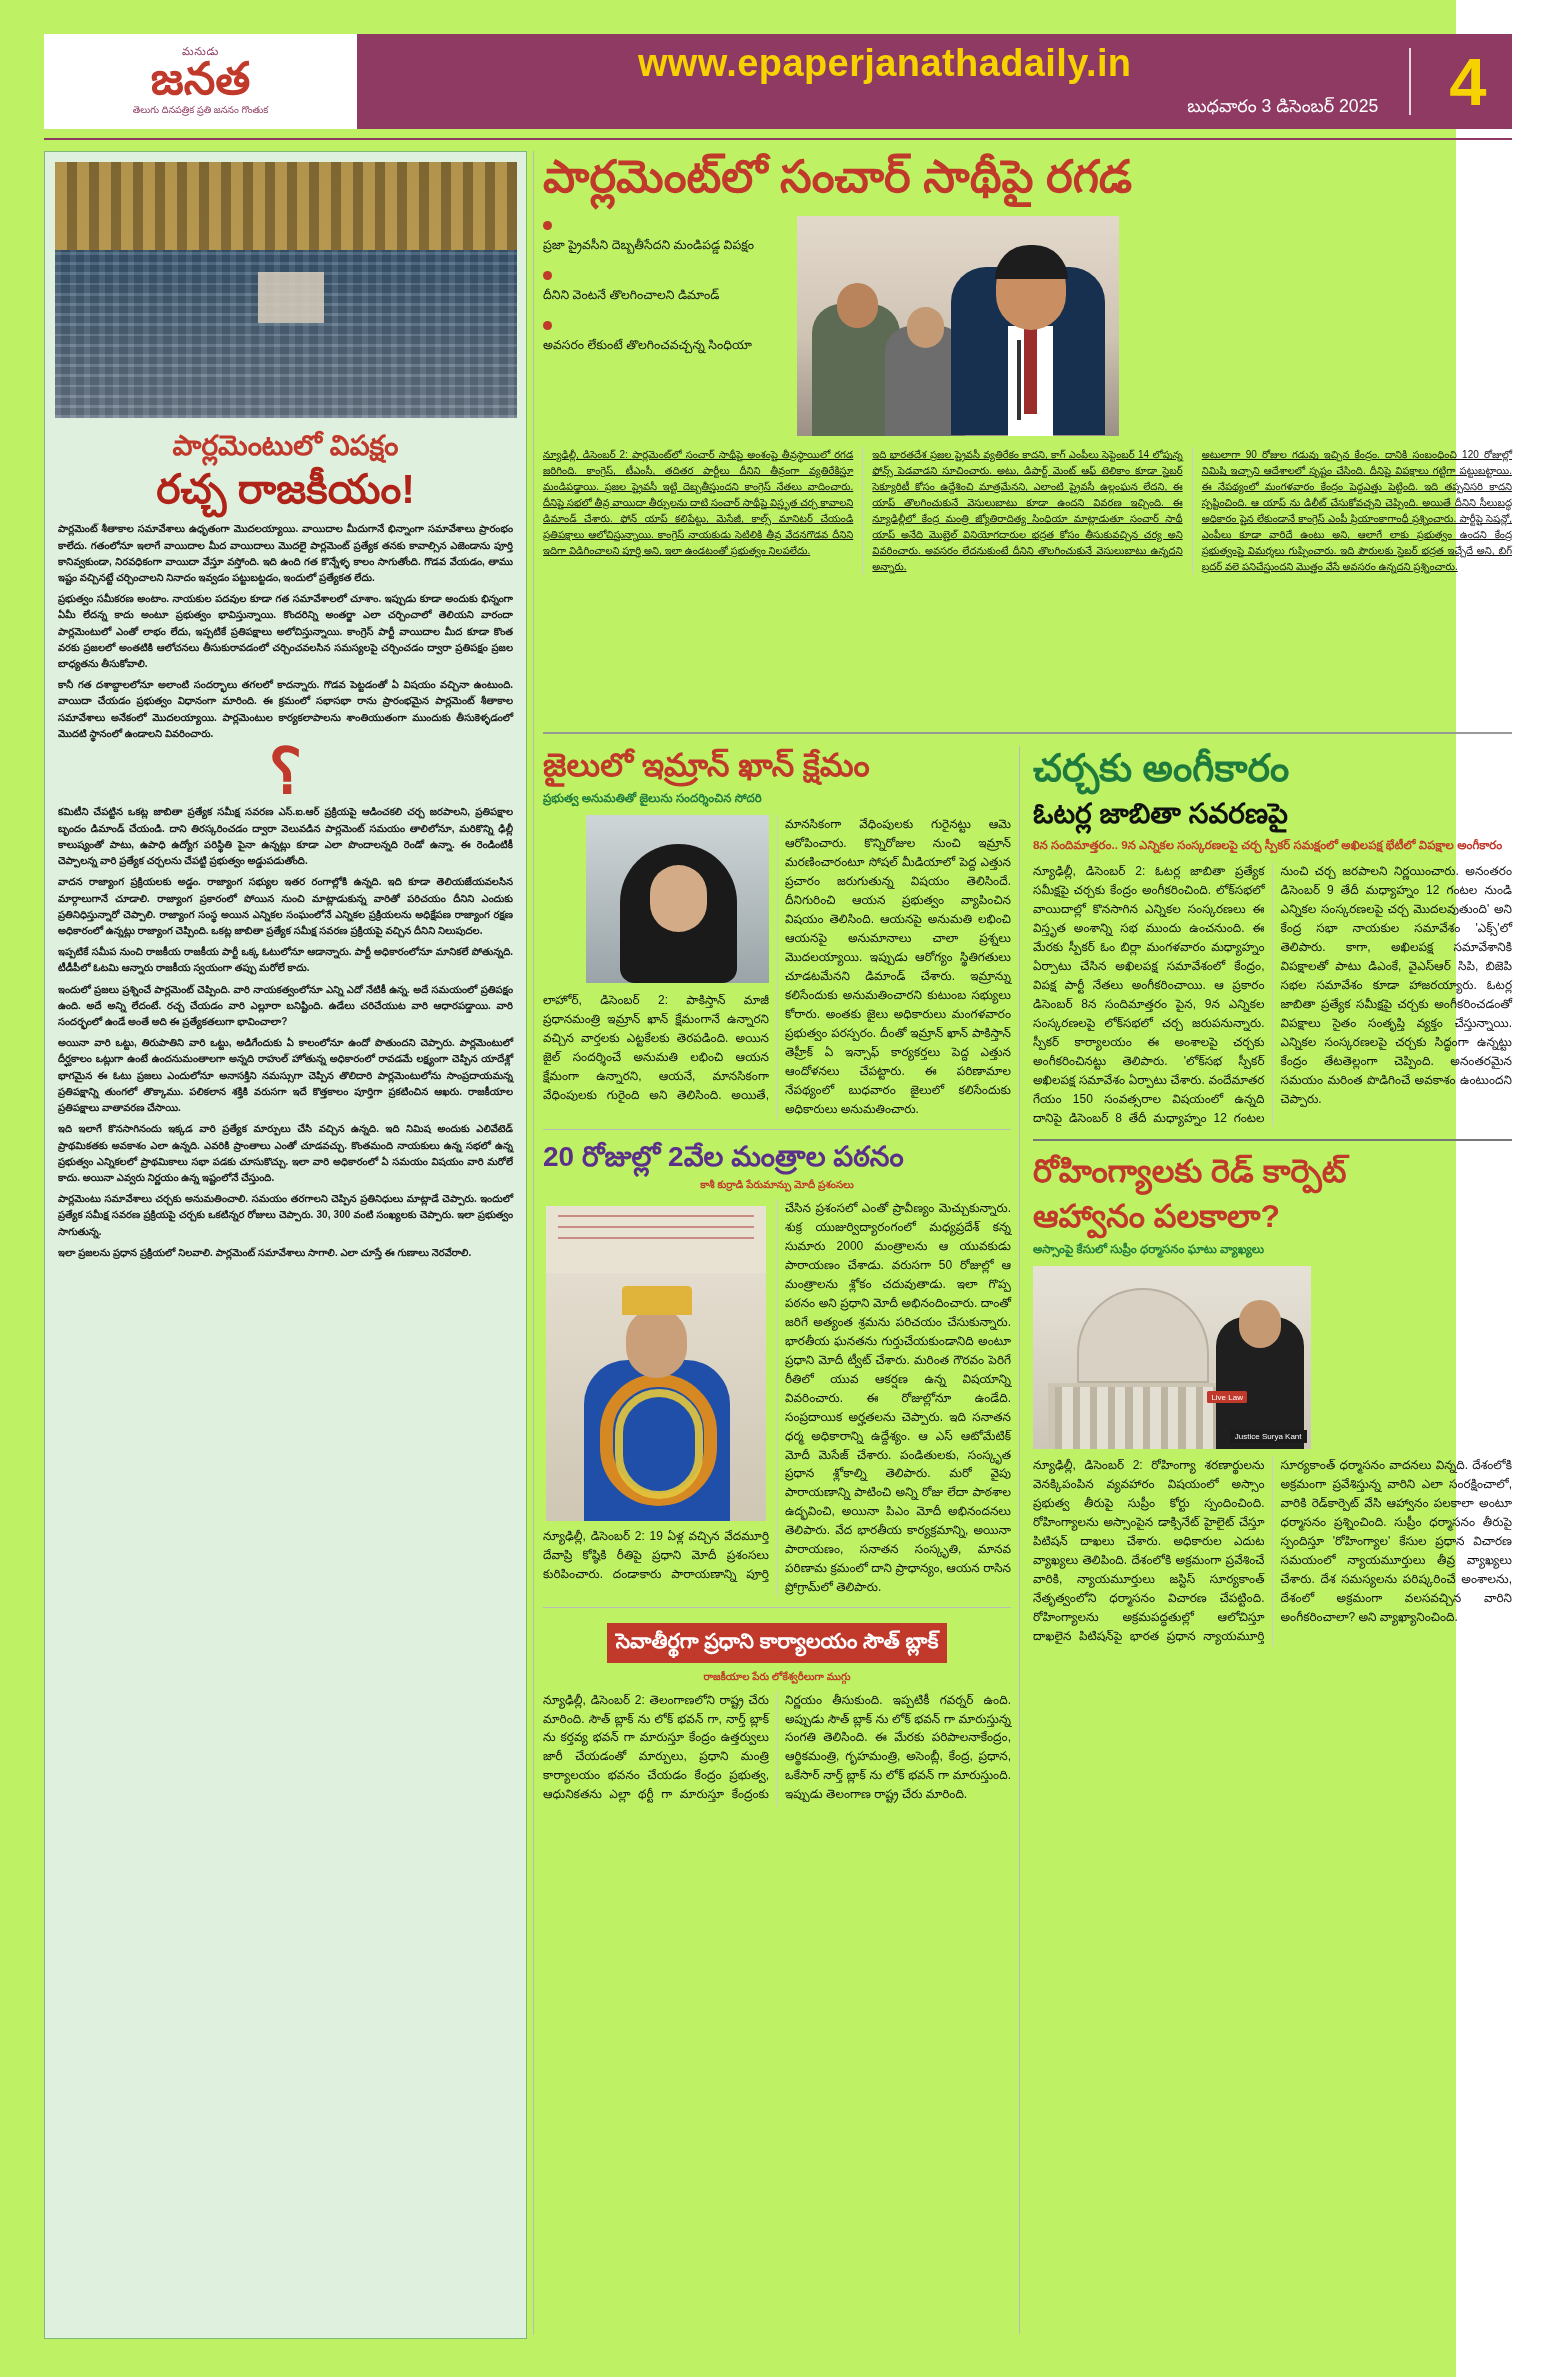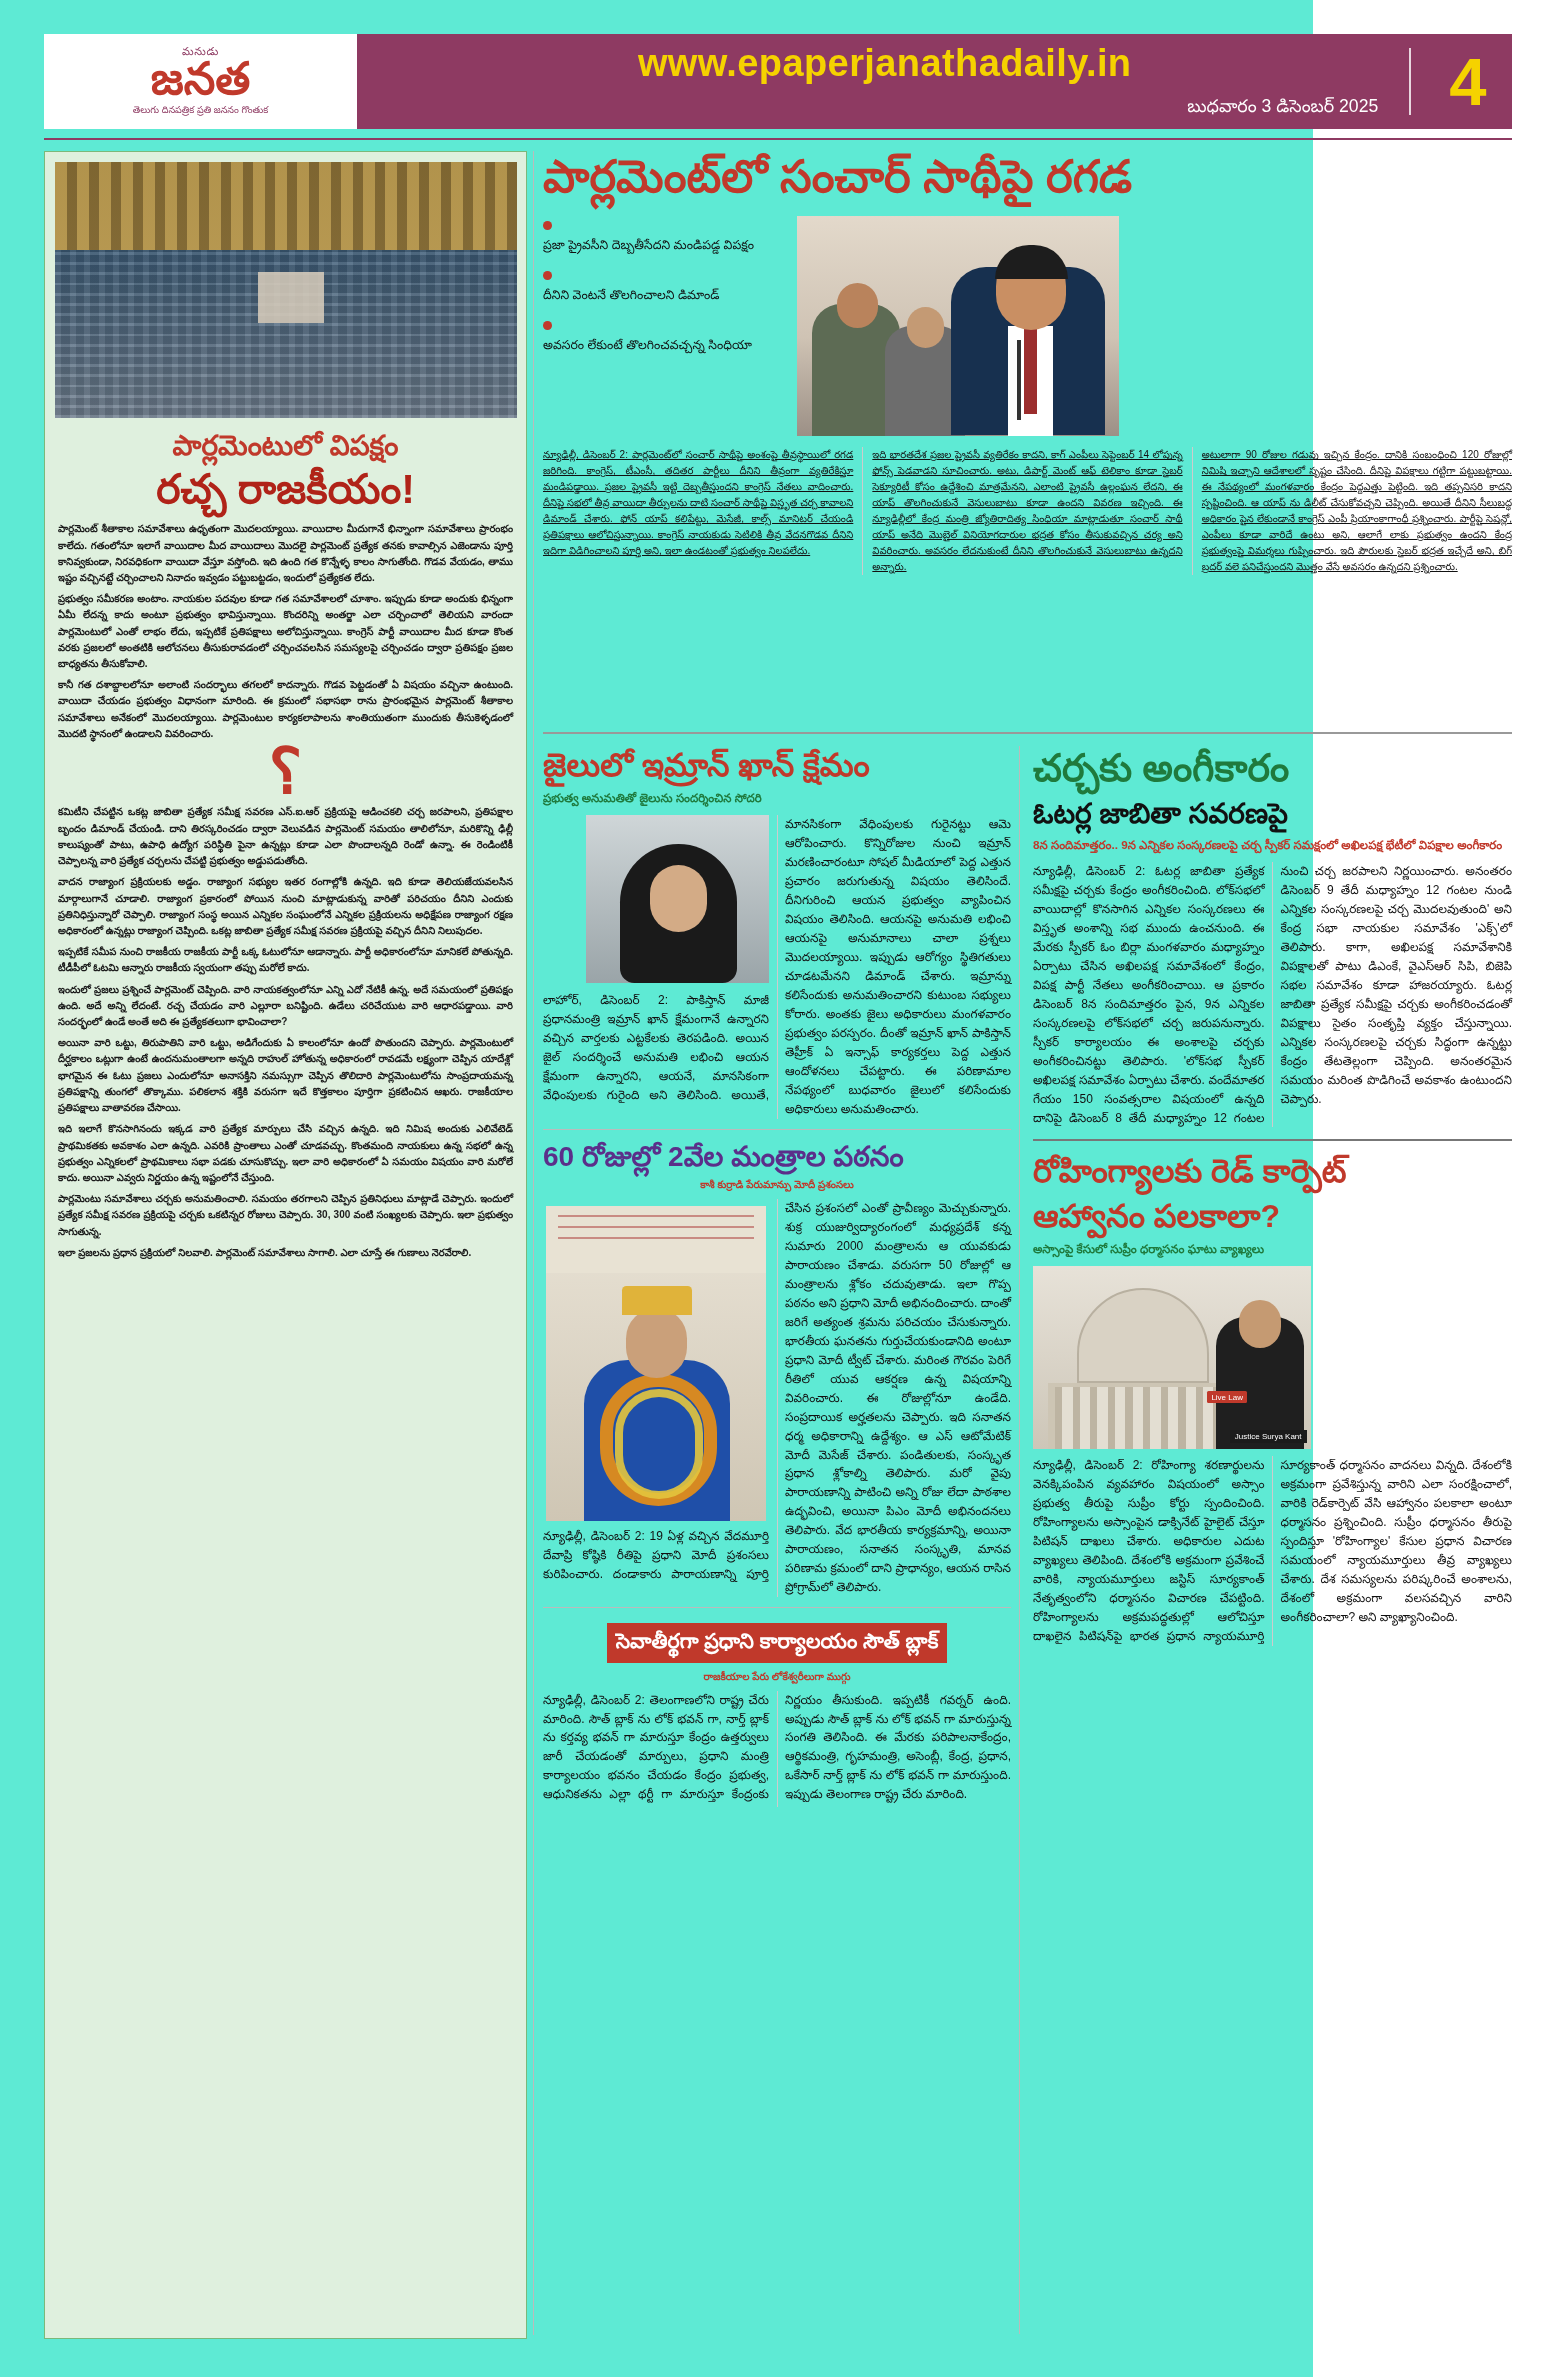--- a/index.html
+++ b/index.html
@@ -6,22 +6,22 @@
   html, body { margin:0; padding:0; }
   body {
     width:1556px; height:2377px;
     background:#ffffff;
     font-family:"Liberation Sans", sans-serif;
     color:#111;
     position:relative;
   }
   .page {
     position:relative;
-    width:1313px; height:2377px;
-    background:#5eead4;
+    width:1456px; height:2377px;
+    background:#bef264;
     padding:0;
   }
 
   
   .masthead {
     position:absolute; left:44px; top:34px; width:1468px; height:95px;
     background:#8e3a62;
     display:flex; align-items:center;
   }
   .mast-logo-box {
@@ -350,21 +350,21 @@
           <div class="scarf"></div>
           <div class="face"></div>
         </div>
         <p>లాహోర్, డిసెంబర్ 2: పాకిస్తాన్ మాజీ ప్రధానమంత్రి ఇమ్రాన్ ఖాన్ క్షేమంగానే ఉన్నారని వచ్చిన వార్తలకు ఎట్టకేలకు తెరపడింది. అయిన జైల్ సందర్శించే అనుమతి లభించి ఆయన క్షేమంగా ఉన్నారని, ఆయనే, మానసికంగా వేధింపులకు గురైంది అని తెలిసింది. అయితే, మానసికంగా వేధింపులకు గురైనట్టు ఆమె ఆరోపించారు. కొన్నిరోజుల నుంచి ఇమ్రాన్ మరణించారంటూ సోషల్ మీడియాలో పెద్ద ఎత్తున ప్రచారం జరుగుతున్న విషయం తెలిసిందే. దీనిగురించి ఆయన ప్రభుత్వం వ్యాపించిన విషయం తెలిసింది. ఆయనపై అనుమతి లభించి ఆయనపై అనుమానాలు చాలా ప్రశ్నలు మొదలయ్యాయి. ఇప్పుడు ఆరోగ్యం స్థితిగతులు చూడటమేనని డిమాండ్ చేశారు. ఇమ్రాన్ను కలిసేందుకు అనుమతించారని కుటుంబ సభ్యులు కోరారు. అంతకు జైలు అధికారులు మంగళవారం ప్రభుత్వం పరస్పరం. దీంతో ఇమ్రాన్ ఖాన్ పాకిస్తాన్ తెహ్రీక్ ఏ ఇన్సాఫ్ కార్యకర్తలు పెద్ద ఎత్తున ఆందోళనలు చేపట్టారు. ఈ పరిణామాల నేపథ్యంలో బుధవారం జైలులో కలిసేందుకు అధికారులు అనుమతించారు.</p>
       </div>
     </div>
 
     <div class="hr-thin"></div>
 
     <div>
-      <div class="sec-head sec-head-mid">60 రోజుల్లో 2వేల మంత్రాల పఠనం</div>
+      <div class="sec-head sec-head-mid">20 రోజుల్లో 2వేల మంత్రాల పఠనం</div>
       <div class="mini-cap">కాశీ కుర్రాడి పేరుమాన్పు మోదీ ప్రశంసలు</div>
       <div class="twocol">
         <div class="photo-boy">
           <div class="banner">
               <i></i>
               <i></i>
               <i></i>
             </div>
           <div class="robe"></div>
           <div class="garland"></div>

